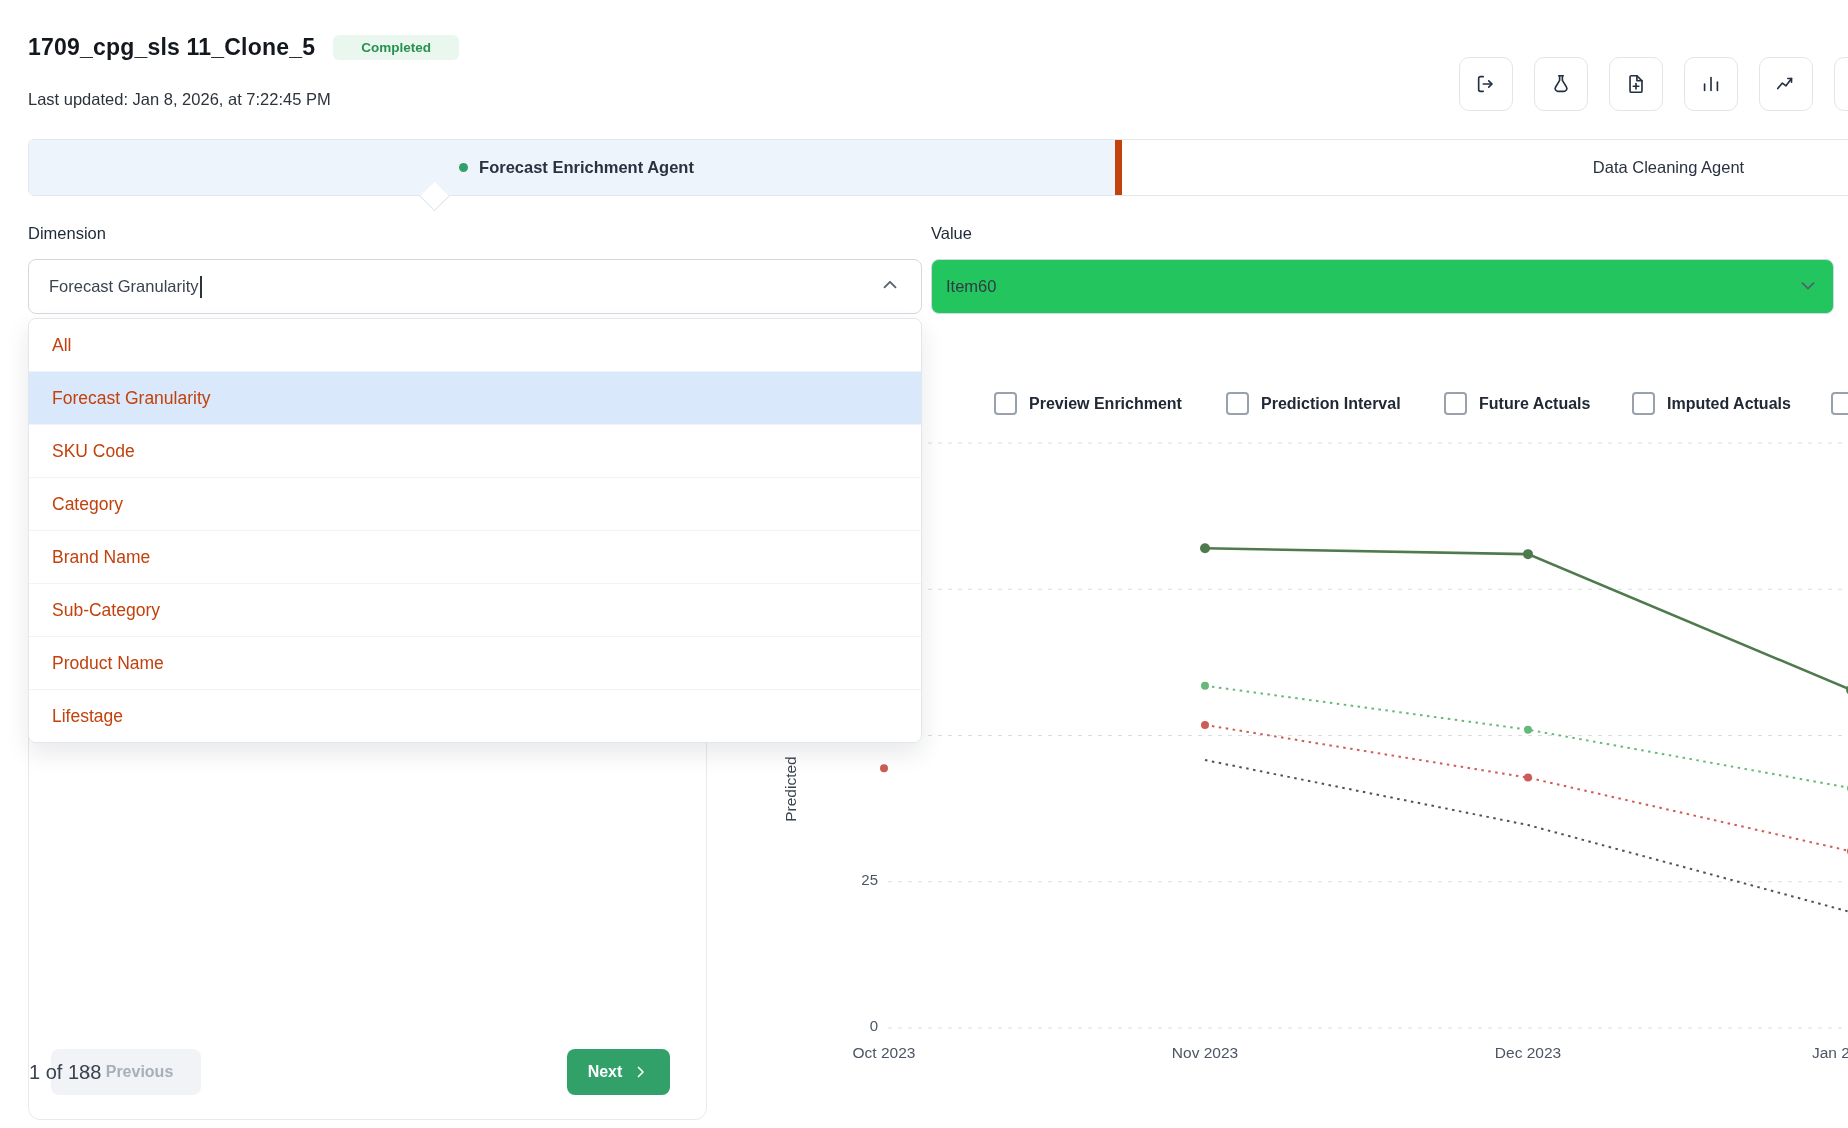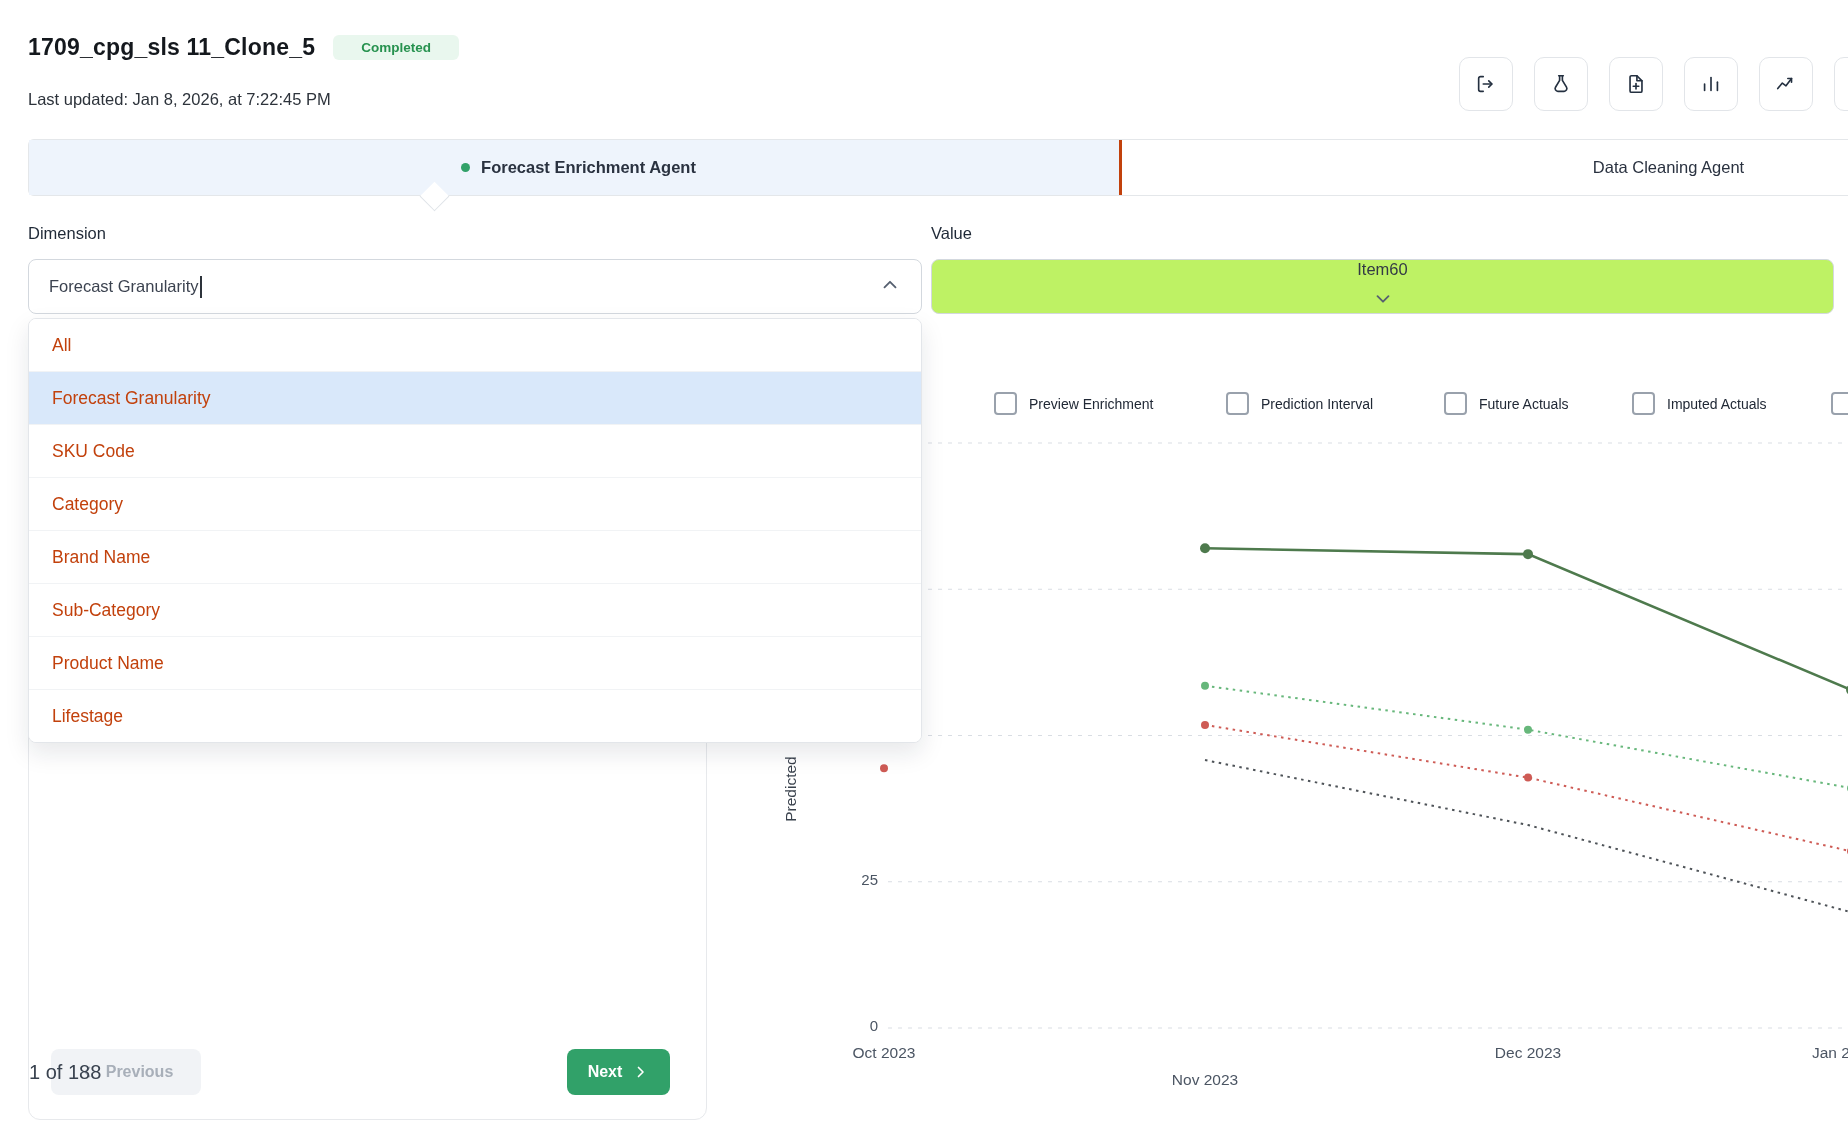--- a/index.html
+++ b/index.html
@@ -17,51 +17,51 @@
   .toolbar{left:1459px;top:57px;display:flex;gap:21px;}
   .tool-btn{width:52px;height:52px;border:1px solid #e2e5e9;border-radius:10px;background:#fff;
             display:flex;align-items:center;justify-content:center;flex:0 0 auto;}
   .tool-btn svg{stroke:#243040;fill:none;stroke-width:1.8;stroke-linecap:round;stroke-linejoin:round;}
 
   
   .tab-strip{left:28px;top:139px;width:2188px;height:57px;border:1px solid #e4e7ea;border-radius:6px;
              display:flex;box-sizing:border-box;background:#fff;}
   .tab{width:1094px;display:flex;align-items:center;justify-content:center;gap:11px;
        font-size:16.5px;color:#2a3240;box-sizing:border-box;}
-  .tab.active{background:#eef4fc;border-right:3px solid #c2410c;font-weight:600;padding-left:9px;}
+  .tab.active{background:#eef4fc;border-right:7px solid #c2410c;font-weight:600;padding-left:9px;}
   .tab-dot{width:9px;height:9px;border-radius:50%;background:#31a169;}
   .tab-caret{left:424px;top:186px;width:20px;height:20px;background:#fff;
              border-right:1px solid #dfe3e8;border-bottom:1px solid #dfe3e8;
              transform:rotate(45deg);z-index:6;}
 
   
   .field-label{font-size:16.5px;font-weight:500;color:#1f2937;}
   .combo{left:28px;top:259px;width:894px;height:55px;border:1px solid #d3d8de;border-radius:8px;
          box-sizing:border-box;background:#fff;display:flex;align-items:center;padding:0 20px;}
   .combo-text{font-size:16.5px;color:#3c4350;}
   .caret-bar{width:2px;height:22px;background:#2d333b;margin-left:2px;}
   .combo .chev{margin-left:auto;}
   .chev svg{stroke:#566070;fill:none;stroke-width:2;stroke-linecap:round;stroke-linejoin:round;}
 
   .value-select{left:931px;top:259px;width:903px;height:55px;border:1px solid #d3d8de;border-radius:8px;
-                box-sizing:border-box;background:#bef264;display:flex;align-items:center;
-                justify-content:space-between;padding:0 14px;font-size:16.5px;color:#333a45;flex-direction:column;}
+                box-sizing:border-box;background:#22c55e;display:flex;align-items:center;
+                justify-content:space-between;padding:0 14px;font-size:16.5px;color:#333a45;}
 
   
   .dropdown{left:28px;top:318px;width:894px;background:#fff;border:1px solid #e3e6ea;border-radius:8px;
             box-shadow:0 10px 24px rgba(20,30,45,.10);z-index:40;overflow:hidden;box-sizing:border-box;}
   .dd-item{height:52px;display:flex;align-items:center;padding-left:23px;font-size:17.5px;color:#c2410c;
            border-top:1px solid #f1f3f5;background:#fff;}
   .dd-item:first-child{border-top:none;}
   .dd-item.selected{background:#d9e8fa;}
 
   
   .cb-group{top:392px;display:flex;align-items:center;gap:12px;}
   .cb{width:19px;height:19px;border:2px solid #99a1ac;border-radius:4px;background:#fff;flex:0 0 auto;}
-  .cb-label{font-size:14px;font-weight:400;color:#212936;white-space:nowrap;}
+  .cb-label{font-size:16px;font-weight:700;color:#212936;white-space:nowrap;}
 
   
   .chart-svg{position:absolute;left:0;top:0;width:1848px;height:1128px;z-index:1;pointer-events:none;}
   .grid{stroke:#d9dde3;stroke-width:1;stroke-dasharray:4 6;}
   .ytick{position:absolute;left:810px;width:68px;text-align:right;font-size:15px;color:#4b5563;z-index:2;}
   .xtick{position:absolute;top:1044px;width:110px;text-align:center;font-size:15.5px;color:#4b5563;z-index:2;white-space:nowrap;}
   .ylabel{position:absolute;left:718px;top:780px;width:145px;text-align:center;font-size:15.5px;color:#3a424d;
           transform:rotate(-90deg);z-index:2;}
 
   
@@ -128,21 +128,21 @@
       <polyline points="1205,760.07 1528,825.005 1851,912.17" fill="none" stroke="#4e5358" stroke-width="2" stroke-dasharray="2.5 4.5"></polyline>
     </svg>
 
   <div class="ytick" style="top:1017px;">0</div>
   <div class="ytick" style="top:871px;">25</div>
   <div class="ytick" style="top:724px;">50</div>
   <div class="ytick" style="top:578px;">75</div>
   <div class="ytick" style="top:432px;">100</div>
 
   <div class="xtick" style="left:829px;">Oct 2023</div>
-  <div class="xtick" style="left:1150px;margin-top:27px;">Nov 2023</div>
+  <div class="xtick" style="left:1150px;">Nov 2023</div>
   <div class="xtick" style="left:1473px;">Dec 2023</div>
   <div class="xtick" style="left:1812px;text-align:left;">Jan 2024</div>
 
   <div class="ylabel">Predicted</div>
 
   <div class="abs title-row">
     <span class="page-title">1709_cpg_sls 11_Clone_5</span>
     <span class="status-badge">Completed</span>
   </div>
   <div class="abs subtitle">Last updated: Jan 8, 2026, at 7:22:45 PM</div>

